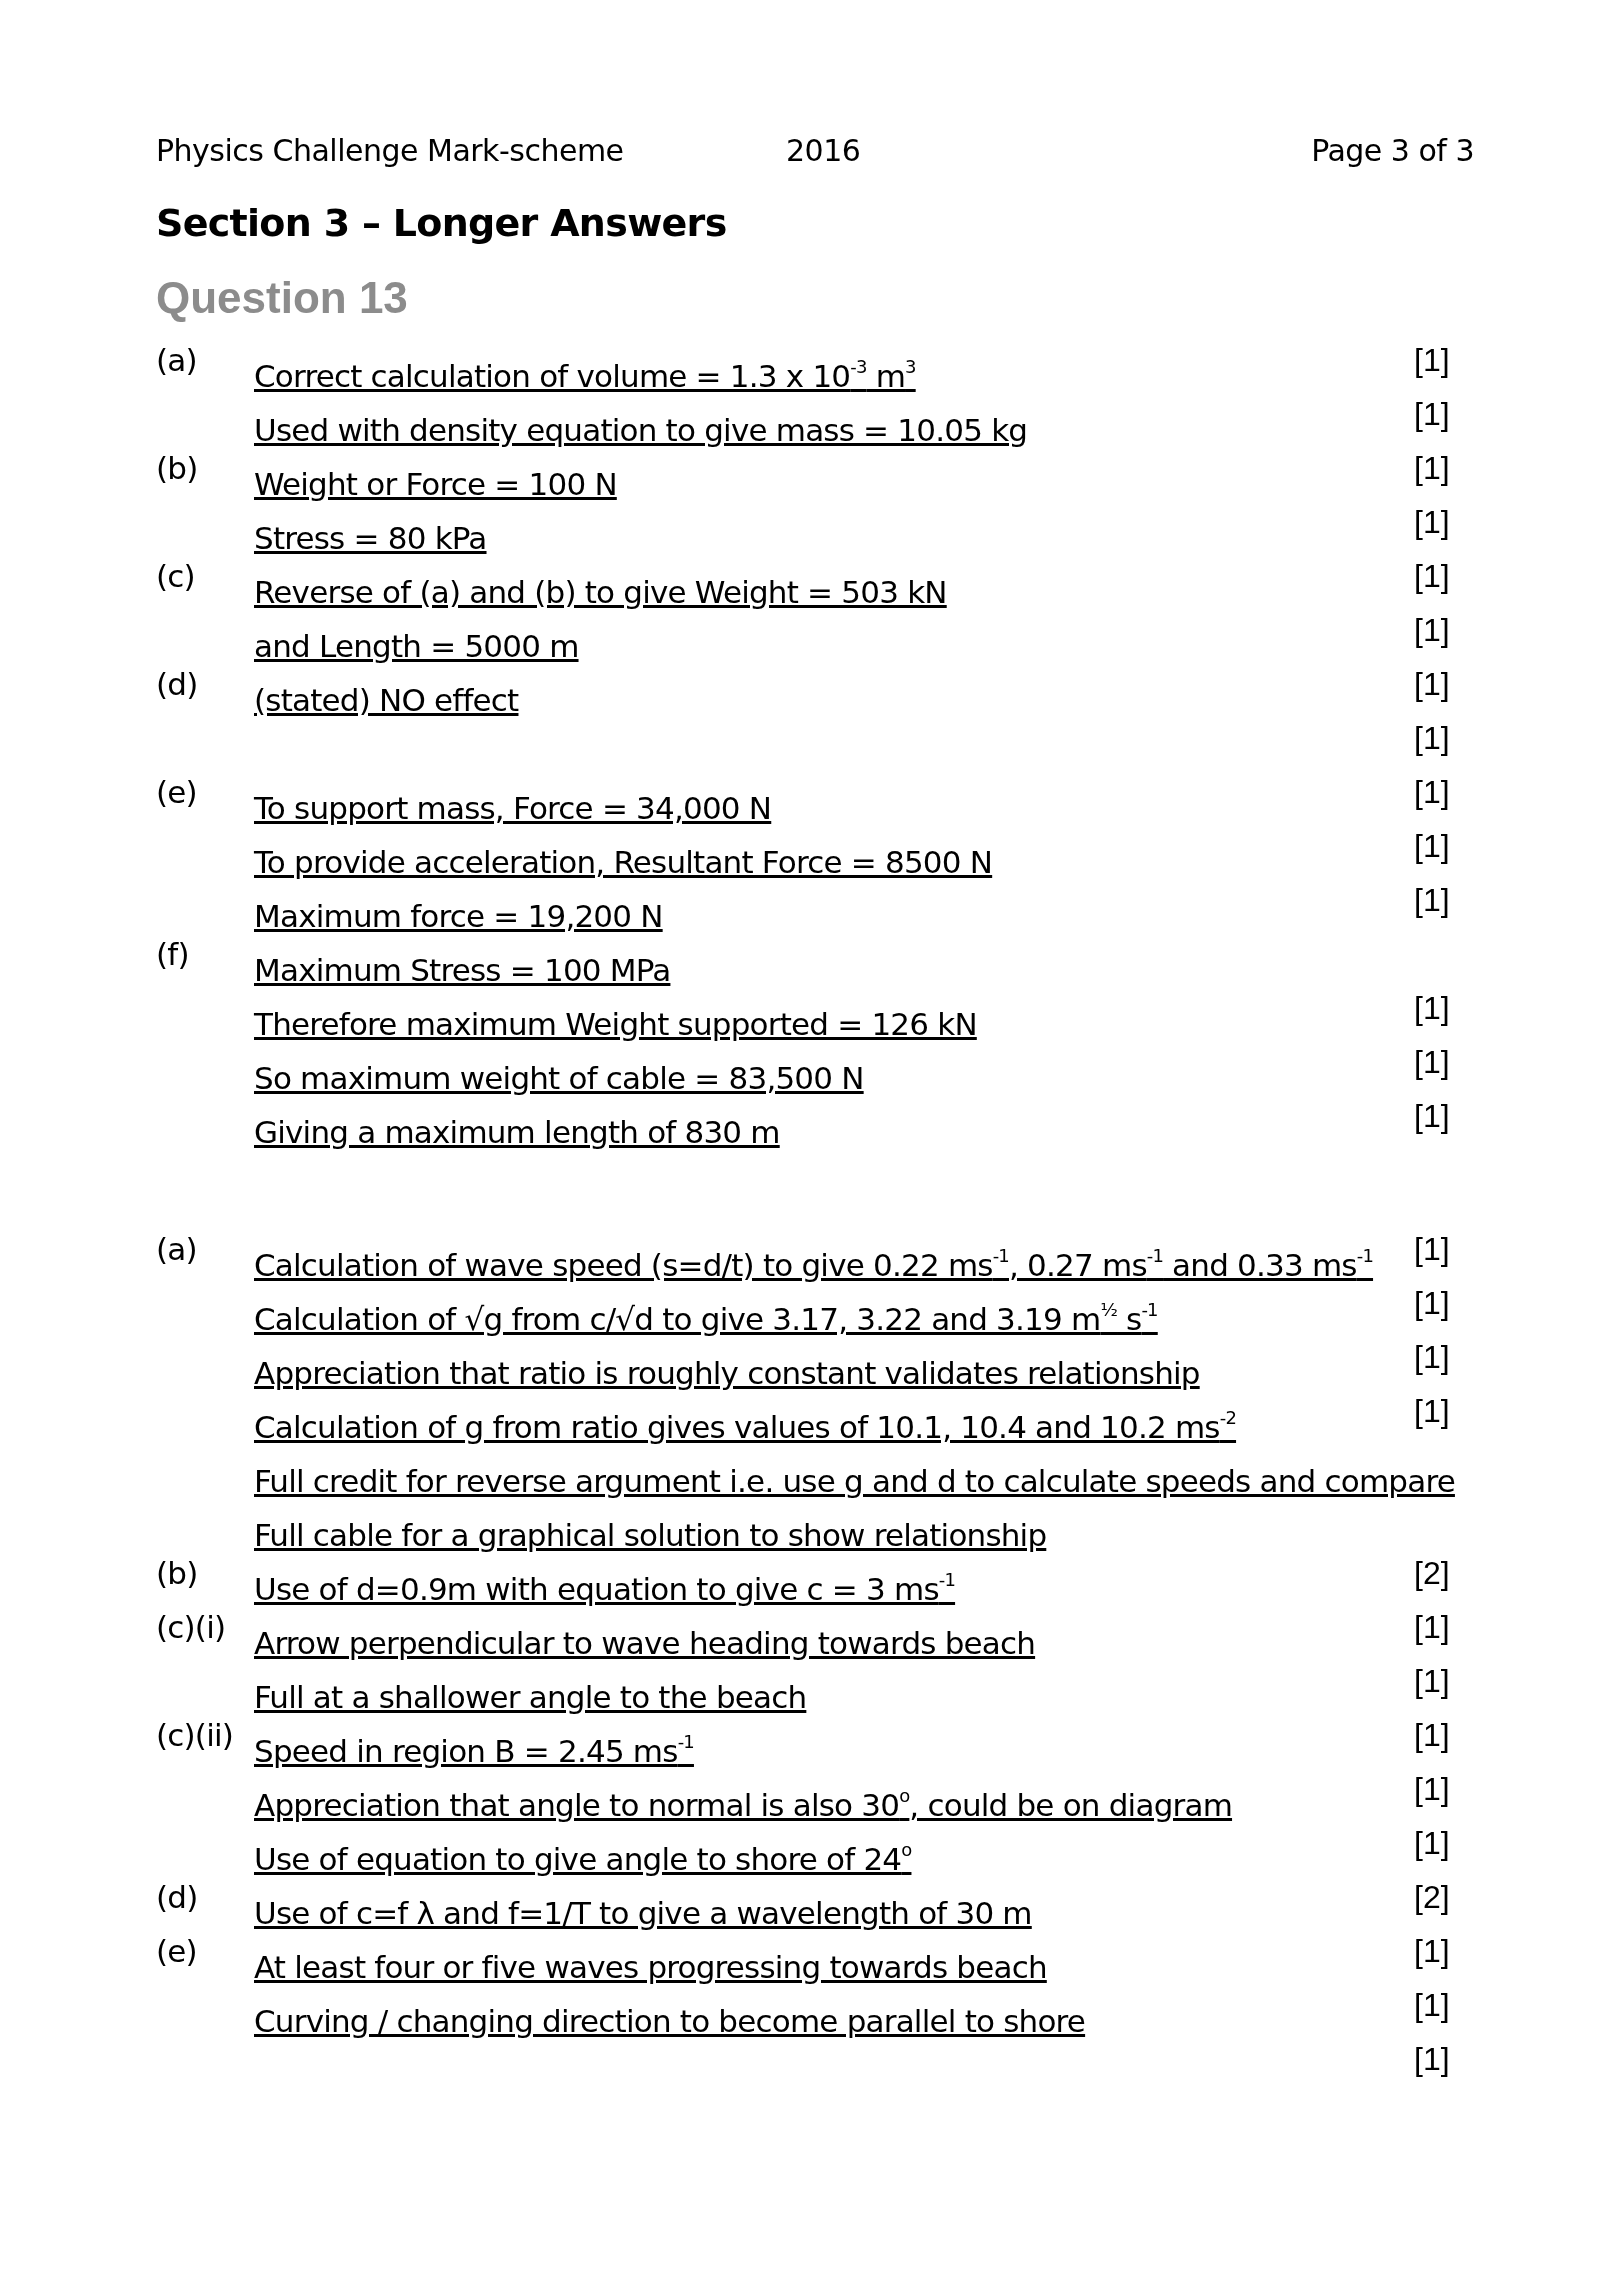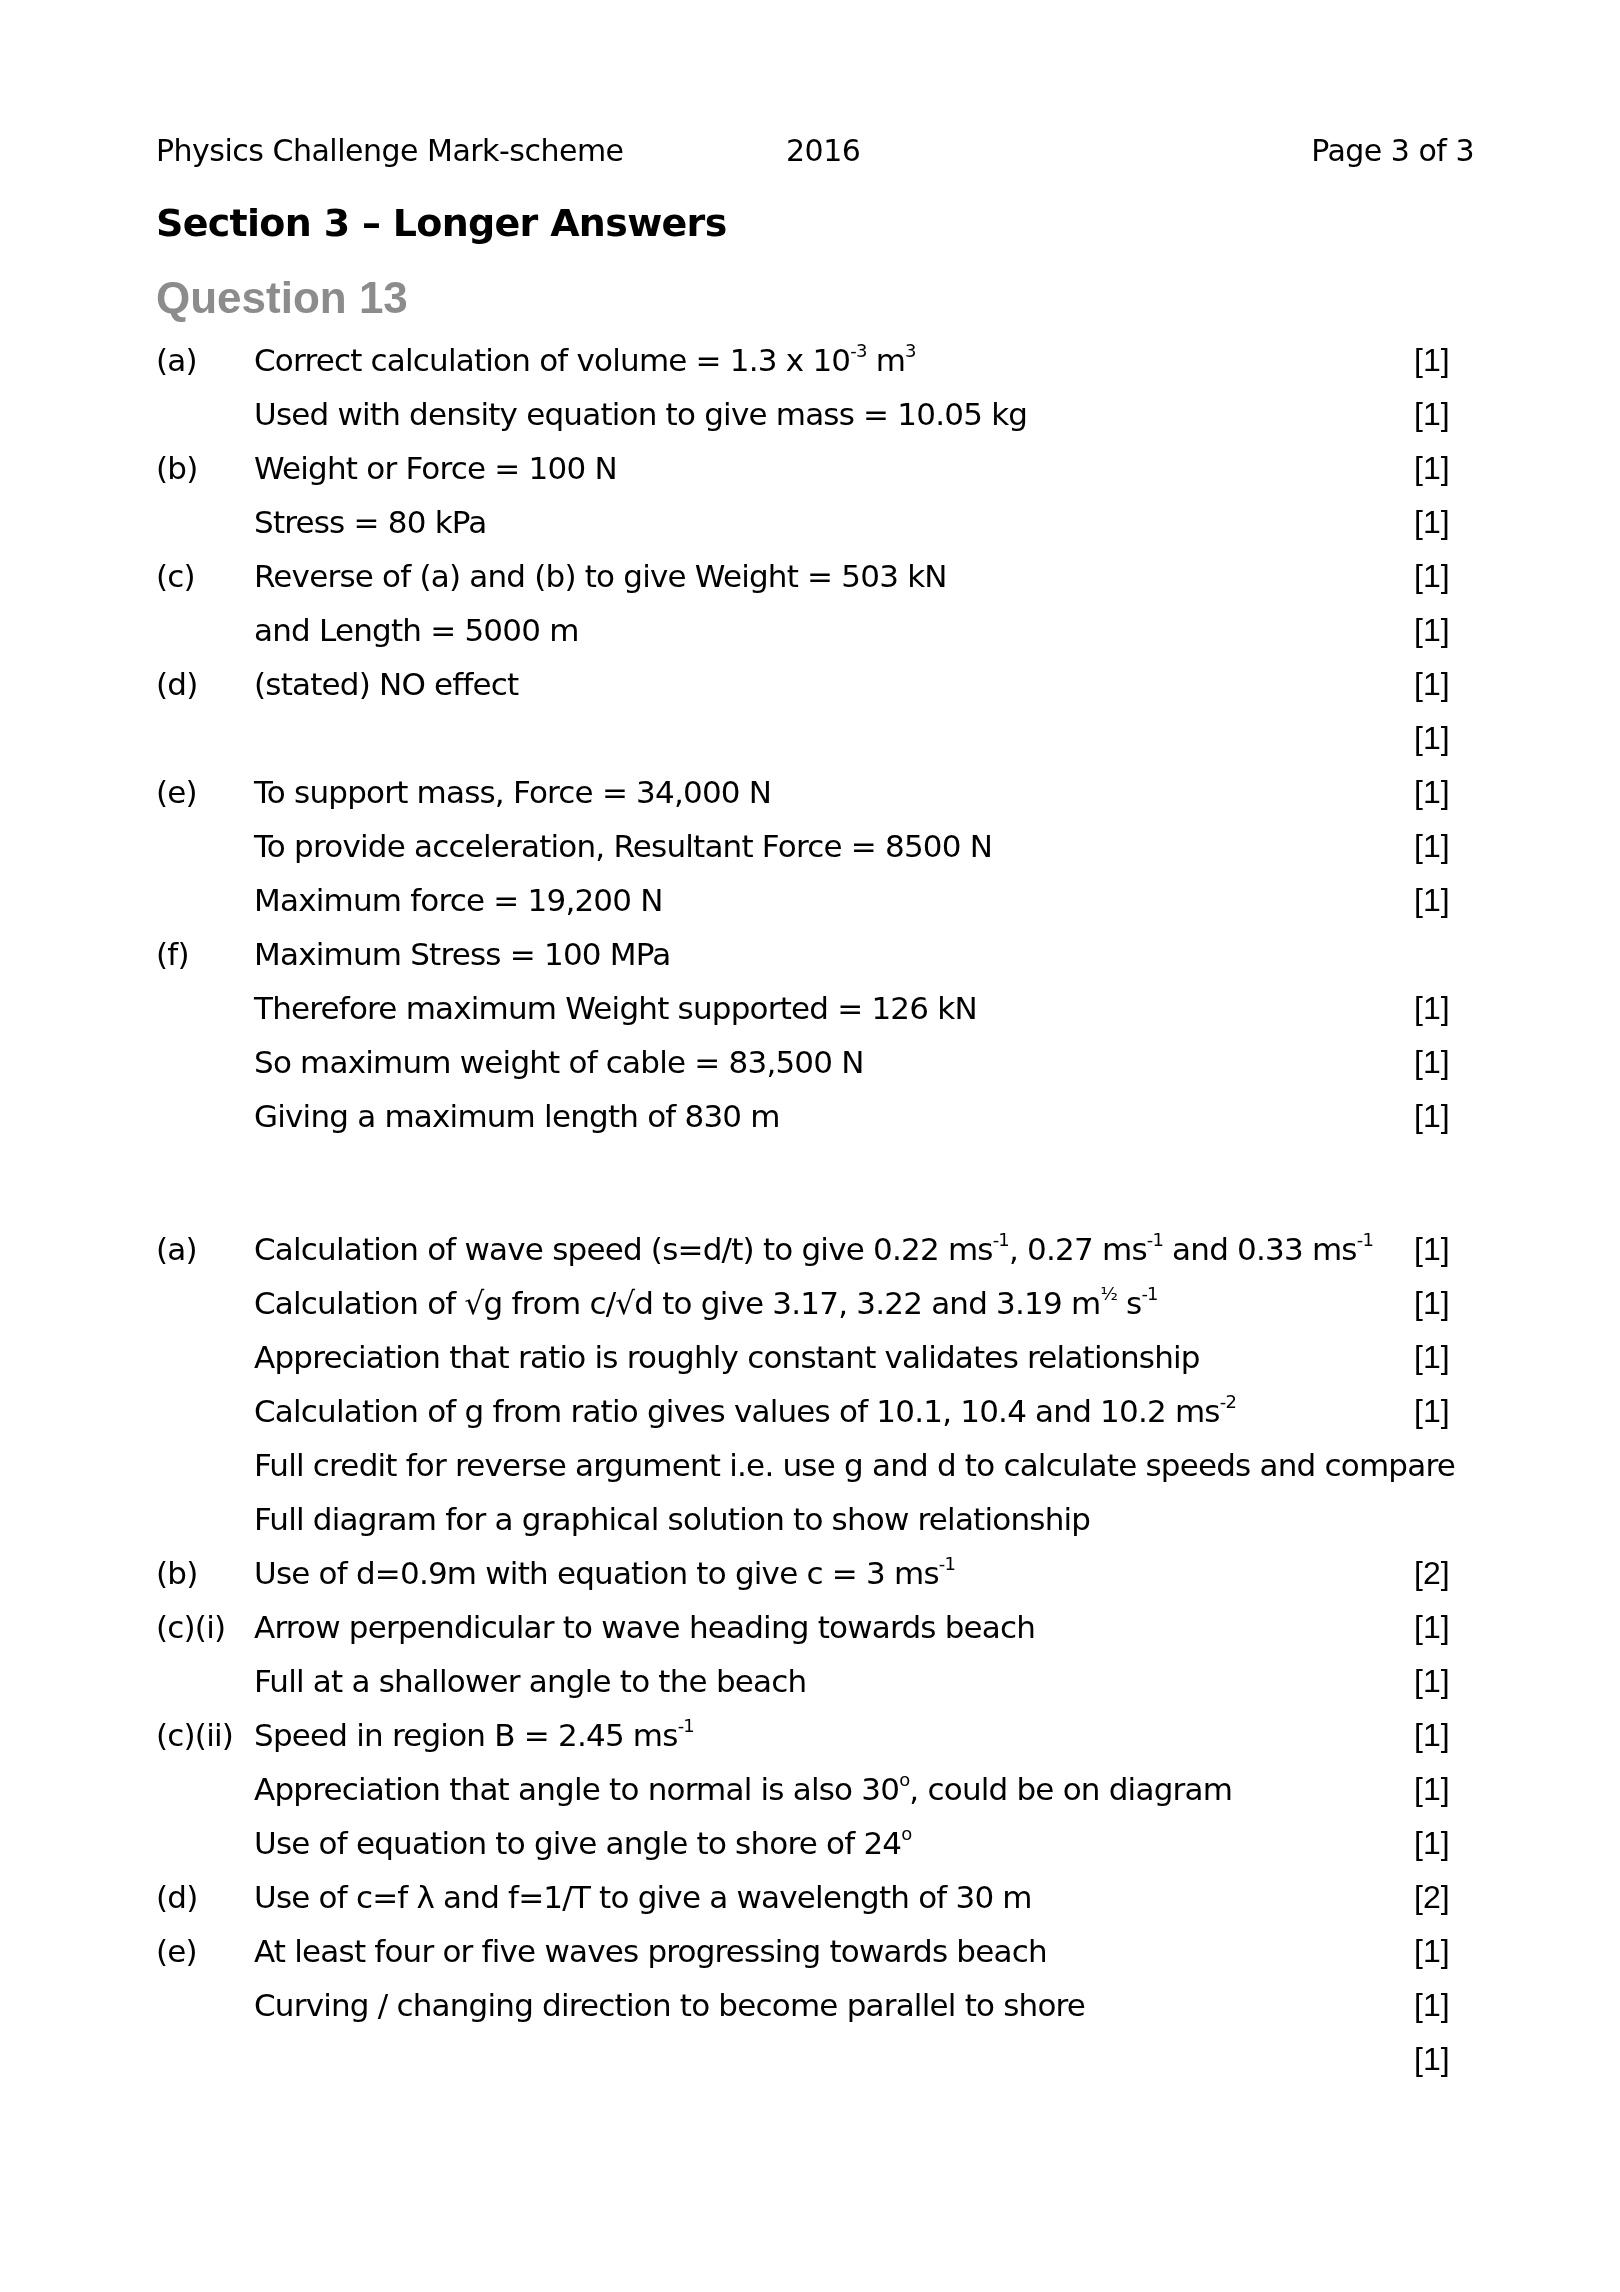--- a/index.html
+++ b/index.html
@@ -66,21 +66,22 @@
       white-space: nowrap;
     }
     .row .part {
       position: absolute;
       left: 0;
       top: 0;
     }
     .row .text {
       position: absolute;
       left: 98px;
-      top: 0;
+      top: 16px;
+      text-decoration: underline;
     }
     .row .mark {
       position: absolute;
       left: 1258px;
       top: 0;
       font-family: "Liberation Sans", sans-serif;
       letter-spacing: 0;
       font-size: 32px;
     }
     sup {
@@ -204,21 +205,21 @@
         <span class="text">Calculation of g from ratio gives values of 10.1, 10.4 and 10.2 ms<sup>-2</sup></span>
         <span class="mark">[1]</span>
       </div>
       <div class="row">
         <span class="part"></span>
         <span class="text">Full credit for reverse argument i.e. use g and d to calculate speeds and compare</span>
         <span class="mark"></span>
       </div>
       <div class="row">
         <span class="part"></span>
-        <span class="text">Full diagram for a graphical solution to show relationship</span>
+        <span class="text">Full cable for a graphical solution to show relationship</span>
         <span class="mark"></span>
       </div>
       <div class="row">
         <span class="part">(b)</span>
         <span class="text">Use of d=0.9m with equation to give c = 3 ms<sup>-1</sup></span>
         <span class="mark">[2]</span>
       </div>
       <div class="row">
         <span class="part">(c)(i)</span>
         <span class="text">Arrow perpendicular to wave heading towards beach</span>

